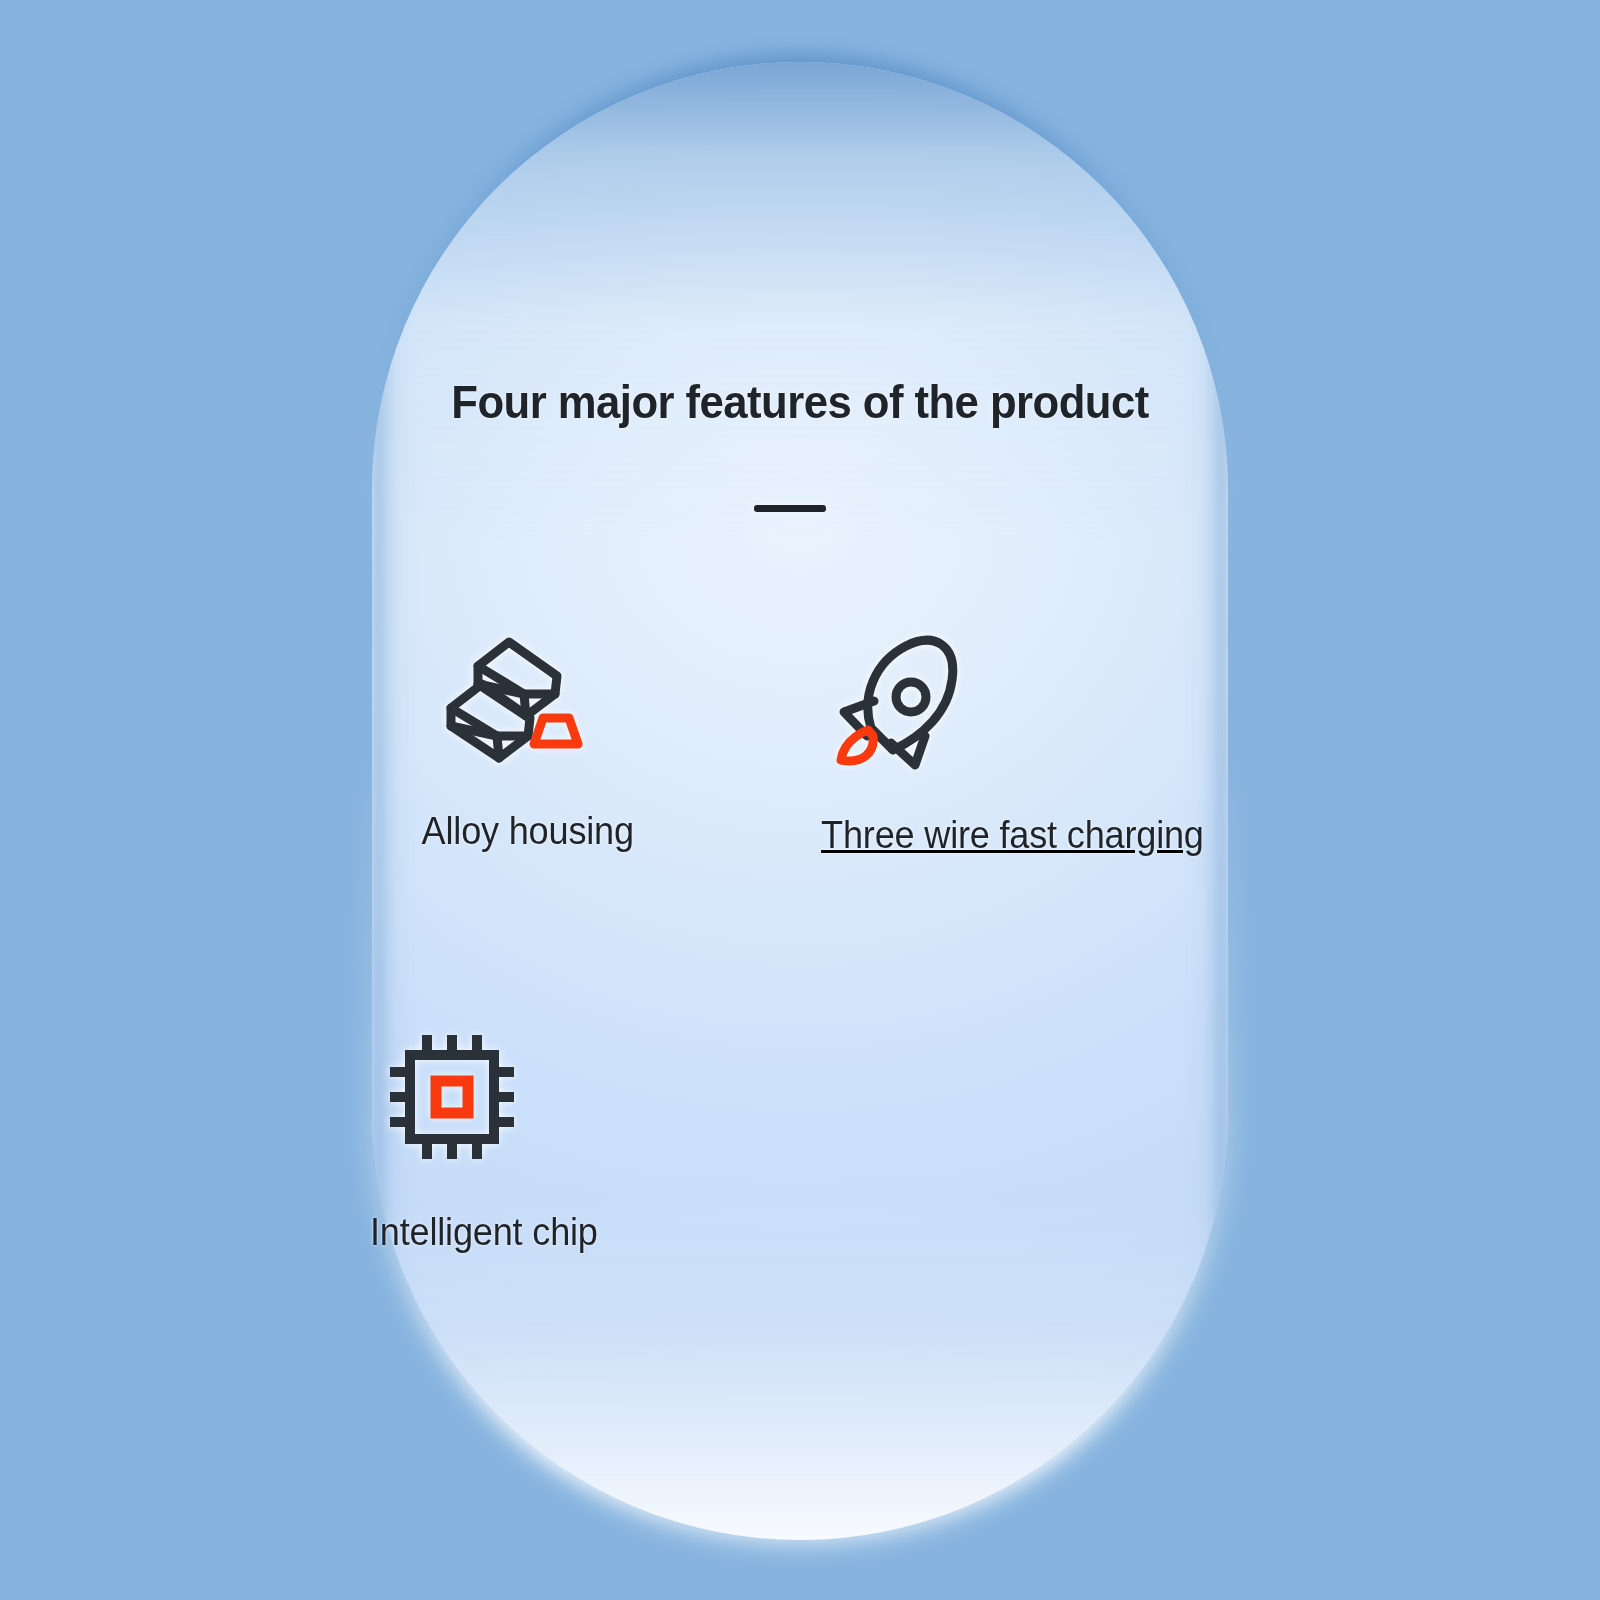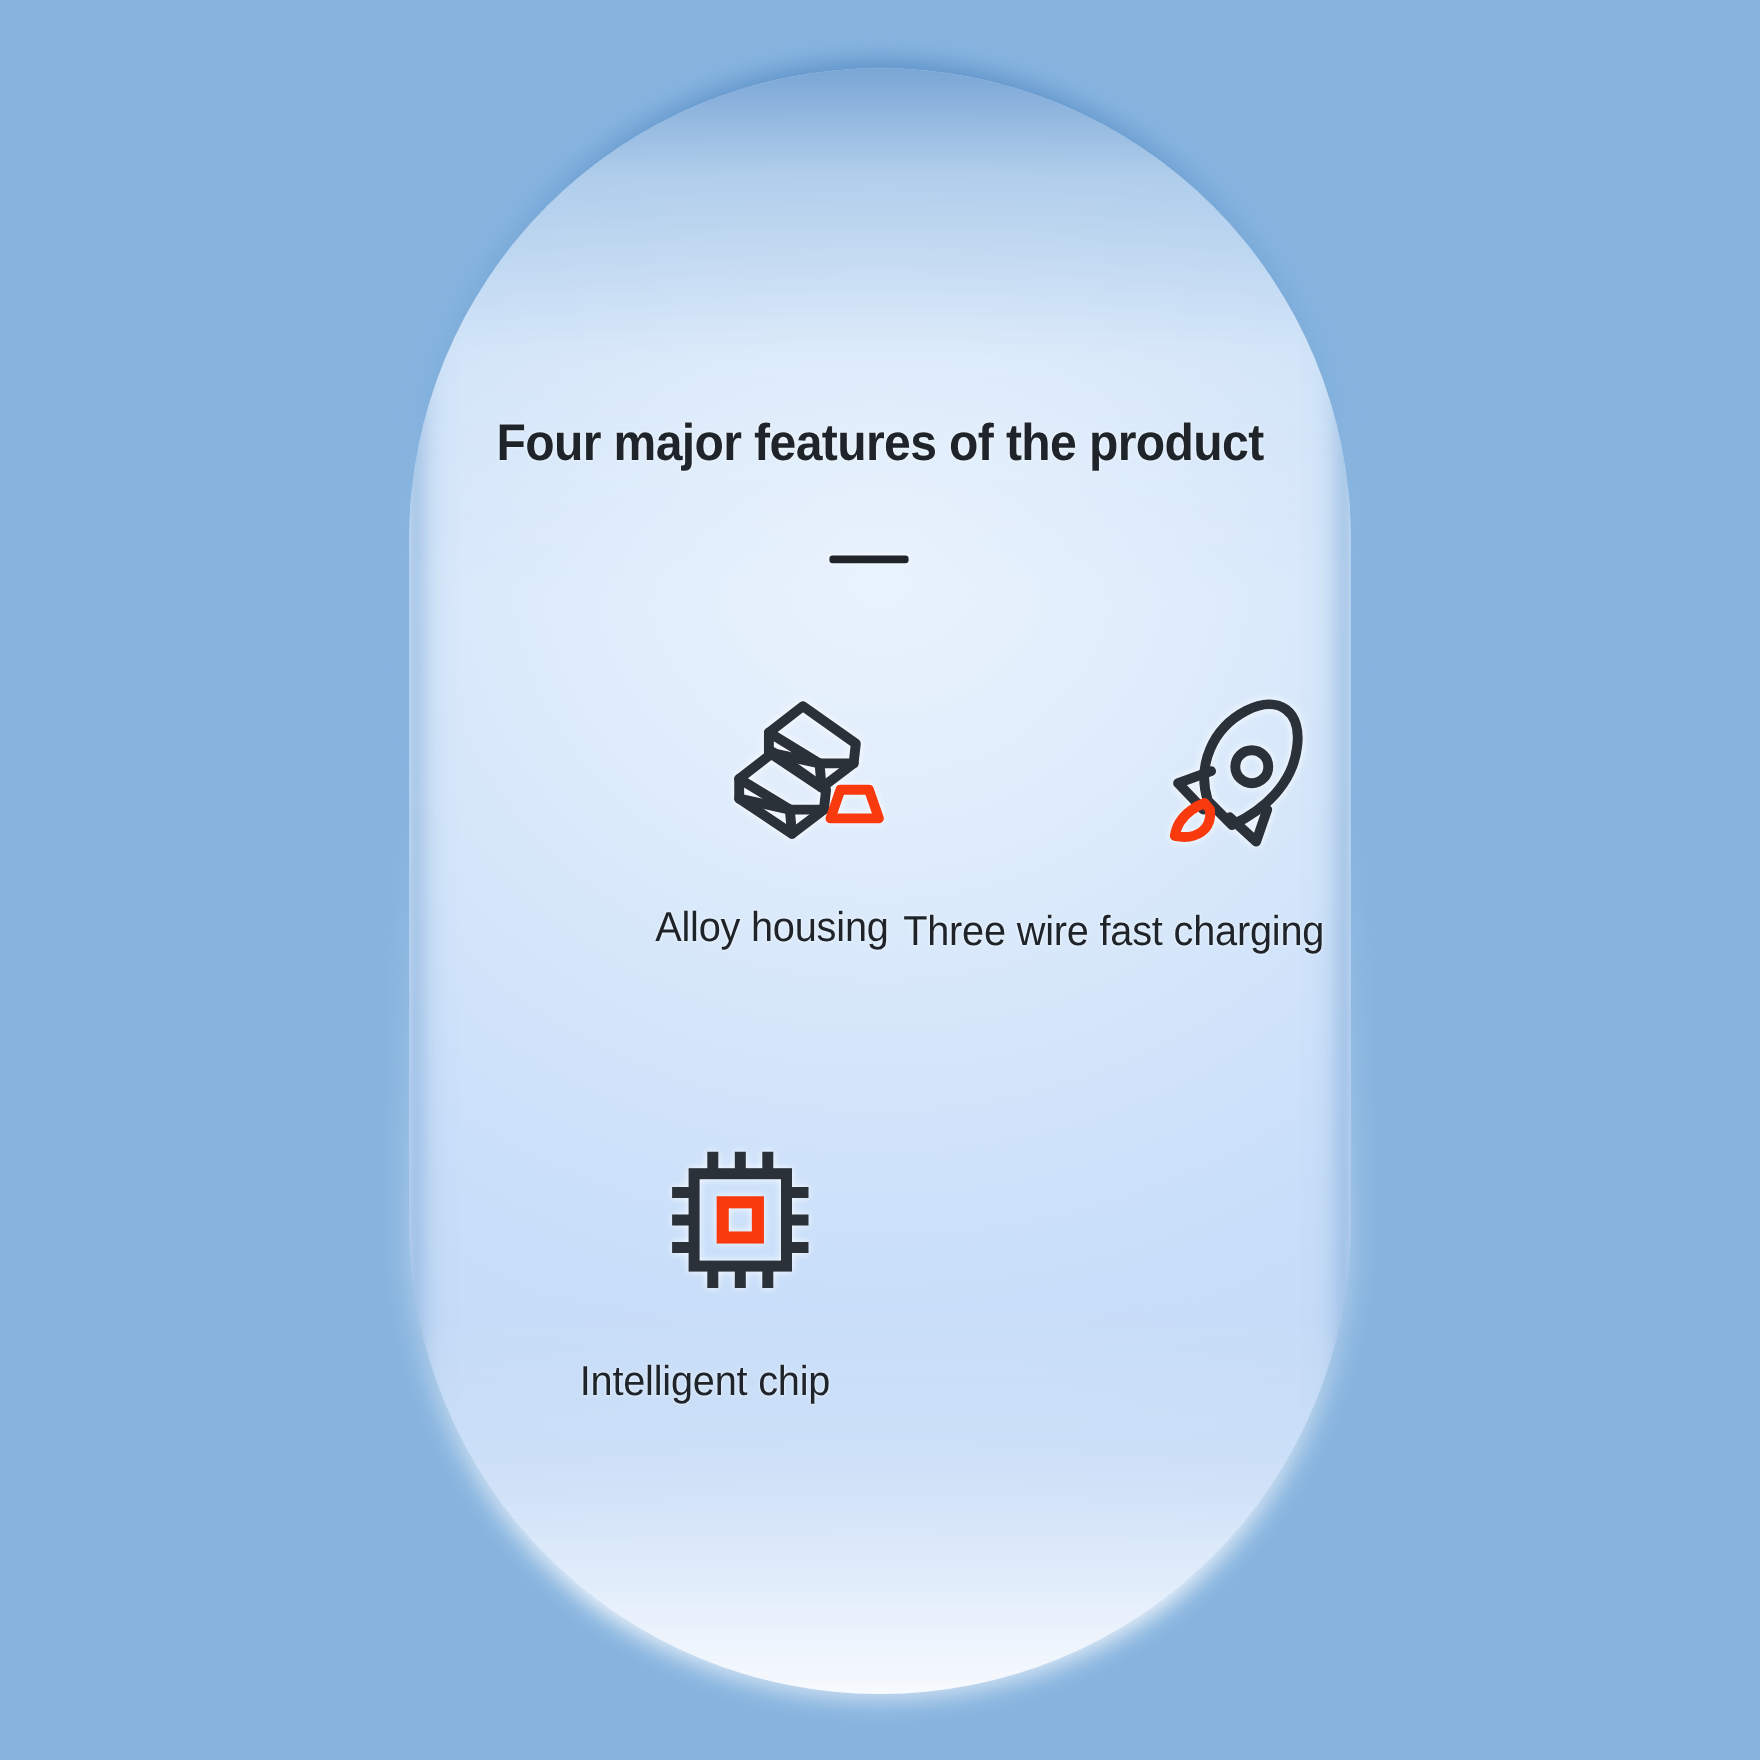--- a/index.html
+++ b/index.html
@@ -163,22 +163,21 @@
     display: grid;
     grid-template-columns: 1fr 1fr;
     grid-template-rows: auto auto;
     row-gap: 146px;
     column-gap: 0px;
   }
 
   .feature {
     display: flex;
     flex-direction: column;
-    align-items: flex-end;
-    gap: 12px;
+    align-items: flex-start;
   }
   .feature-icon {
     width: 176px;
     height: 176px;
     display: flex;
     align-items: center;
     justify-content: center;
     filter: drop-shadow(0 0 4px rgba(255,255,255,0.9));
   }
   .feature-icon svg { display: block; }
@@ -191,21 +190,21 @@
     font-family: "Liberation Sans Narrow", "Liberation Sans", sans-serif;
     transform: scaleX(0.95);
     letter-spacing: -0.2px;
     white-space: nowrap;
     text-shadow: 0 0 3px rgba(255,255,255,0.85);
   }
 
   
   .cell-0 { transform: translate(16px, 0px); }
   .cell-1 { transform: translate(-34px, 6px); }
-  .cell-2 { transform: translate(14px, 4px); }
+  .cell-2 { transform: translate(14px, 4px); text-decoration: underline; }
   .cell-3 { transform: translate(-36px, 10px); }
 </style>
 </head>
 <body>
 
 <div id="stage">
 
   <div class="capsule-wrap">
     <div class="capsule-shadow"></div>
     <div class="capsule">

